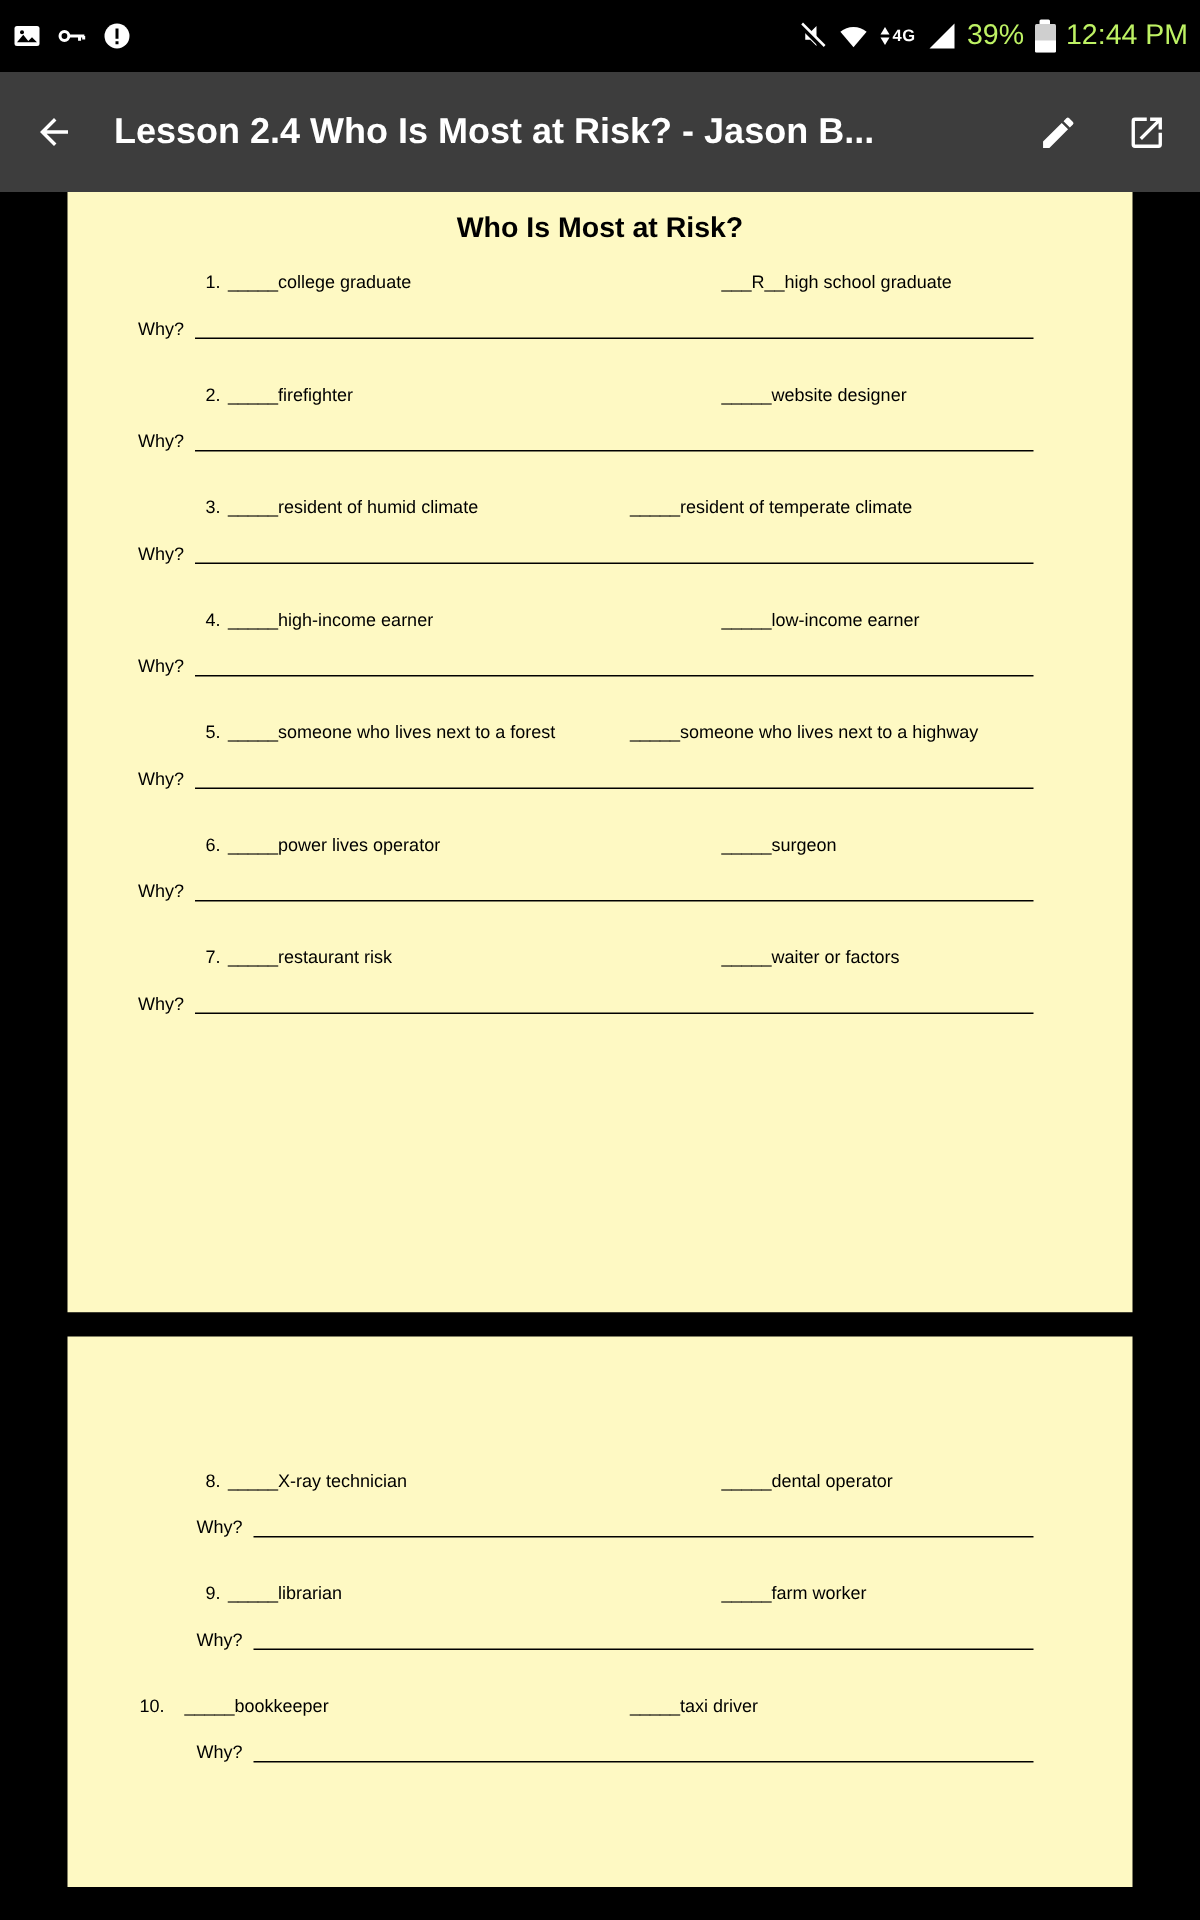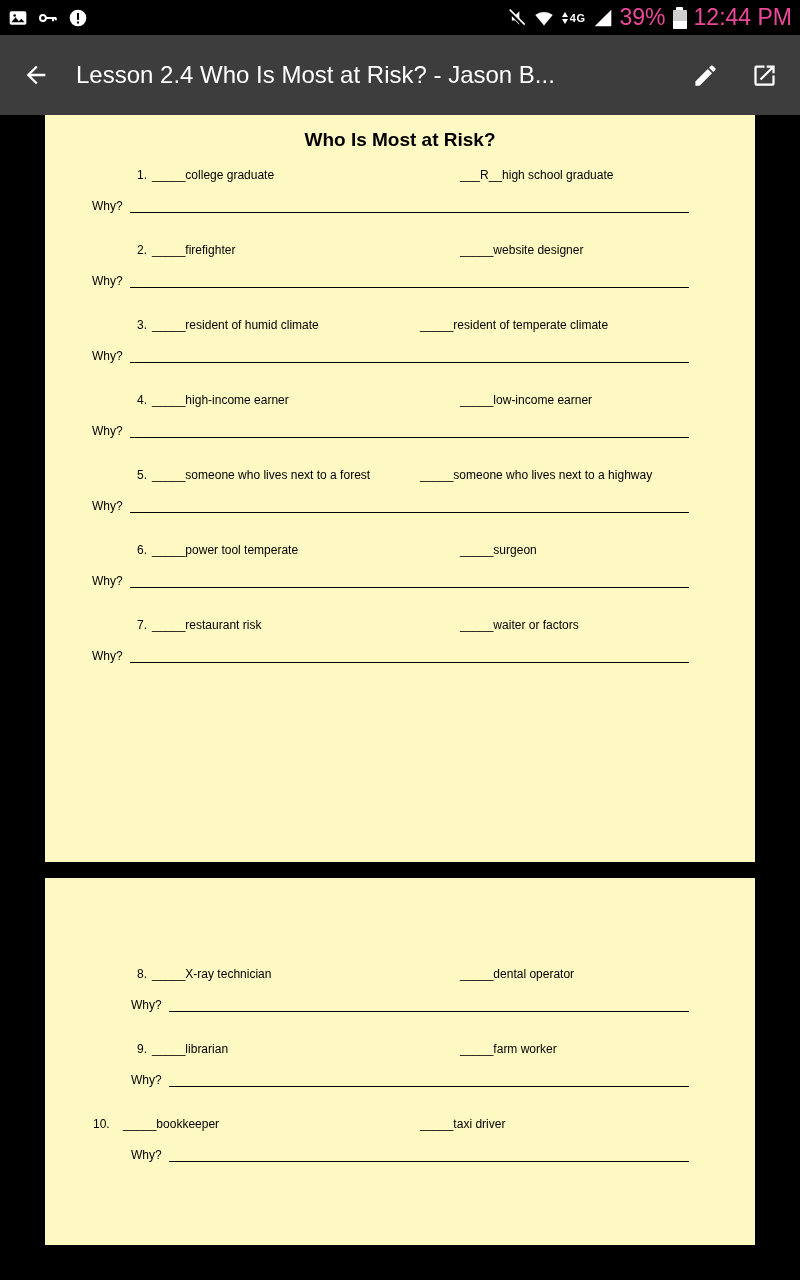--- a/index.html
+++ b/index.html
@@ -8,28 +8,28 @@
     position: relative;
     width: 800px; height: 1280px;
     margin: 0 auto;
     background: #000;
     font-family: "Liberation Sans", sans-serif;
     overflow: hidden;
   }
 
   
   .status-bar {
-    height: 35px;
+    height: 48px;
     display: flex; justify-content: space-between; align-items: center;
     padding: 0 8px;
     background: #000; color: #fff;
   }
   .status-left { display: flex; align-items: center; gap: 9px; }
   .status-right { display: flex; align-items: center; gap: 7px; }
-  .status-text { font-size: 23px; color: #ec4899; white-space: nowrap; }
+  .status-text { font-size: 19px; color: #bef264; white-space: nowrap; }
   .icon-wrap { display: flex; align-items: center; }
   .net { display: flex; align-items: center; gap: 2px; }
   .net-arrows { display: flex; flex-direction: column; gap: 2px; }
   .tri-up { width:0; height:0; border-left:3.5px solid transparent; border-right:3.5px solid transparent; border-bottom:5px solid #fff; }
   .tri-down { width:0; height:0; border-left:3.5px solid transparent; border-right:3.5px solid transparent; border-top:5px solid #fff; }
   .net-label { font-size: 11px; font-weight: bold; letter-spacing: .5px; }
   .battery { display:flex; flex-direction:column; align-items:center; }
   .battery-cap { width: 7px; height: 3px; background: #fff; border-radius: 1px 1px 0 0; }
   .battery-body { width: 14px; height: 19px; background: #cfcfcf; border-radius: 1px; position: relative; overflow: hidden; }
   .battery-fill { position:absolute; left:0; right:0; bottom:0; height: 42%; background:#fff; }
@@ -37,40 +37,40 @@
   
   .app-bar {
     height: 80px;
     background: #3d3d3d;
     display: flex; align-items: center;
     padding: 0 22px;
   }
   .back-btn { display: flex; margin-right: 26px; cursor: pointer; }
   .app-title {
     flex: 1;
-    color: #fff; font-size: 24px; font-weight: normal;
+    color: #fff; font-size: 24px; font-weight: bold;
     white-space: nowrap; overflow: hidden;
   }
   .action-btn { display: flex; margin-left: 32px; cursor: pointer; }
 
   
   .doc-area { background: #000; }
   .page { width: 710px; margin-left: 45px; background: #fef9c3; color: #000; }
   .page1 { height: 747px; }
   .page-gap { height: 16px; background: #000; }
   .page2 { height: 367px; padding-top: 89px; }
 
   .doc-title { padding-top: 14px; text-align: center; font-size: 19px; line-height: 22px; font-weight: bold; }
   .instructions { margin: 47px 100px 0 47px; font-size: 12px; font-style: italic; line-height: 15px; }
   .qa-list { margin-top: 17px; }
   .qa-block { margin-bottom: 29px; }
   .item-row { position: relative; height: 15px; font-size: 12px; line-height: 15px; }
   .item-row .num { position: absolute; left: 92px; }
   .item-row .left { position: absolute; left: 107px; white-space: nowrap; }
-  .item-row .right { position: absolute; left: 415px; white-space: nowrap; }
+  .item-row .right { position: absolute; left: 436px; white-space: nowrap; }
   .qa-block.long-right .item-row .right { left: 375px; }
   .qa-block.outdent .item-row .num { left: 48px; }
   .qa-block.outdent .item-row .left { left: 78px; }
   .why-row {
     display: flex; align-items: flex-end;
     height: 15px; margin-top: 16px;
     padding-left: 47px; padding-right: 66px;
     font-size: 12px; line-height: 15px;
   }
   .page2 .why-row { padding-left: 86px; }
@@ -228,21 +228,21 @@
           </div>
           <div class="why-row">
             <span>Why?</span>
             <span class="why-line"></span>
           </div>
         </div>
 
         <div class="qa-block">
           <div class="item-row">
             <span class="num">6.</span>
-            <span class="left">_____power tool temperate</span>
+            <span class="left">_____power lives operator</span>
             <span class="right">_____surgeon</span>
           </div>
           <div class="why-row">
             <span>Why?</span>
             <span class="why-line"></span>
           </div>
         </div>
 
         <div class="qa-block">
           <div class="item-row">

